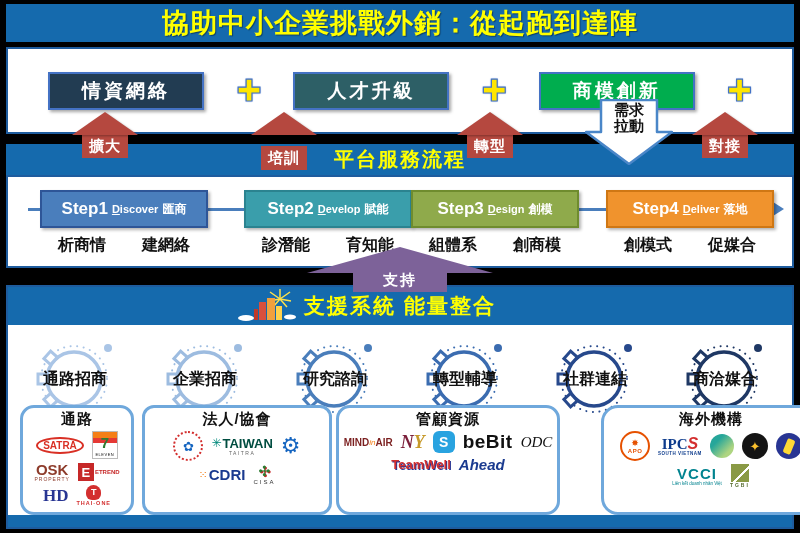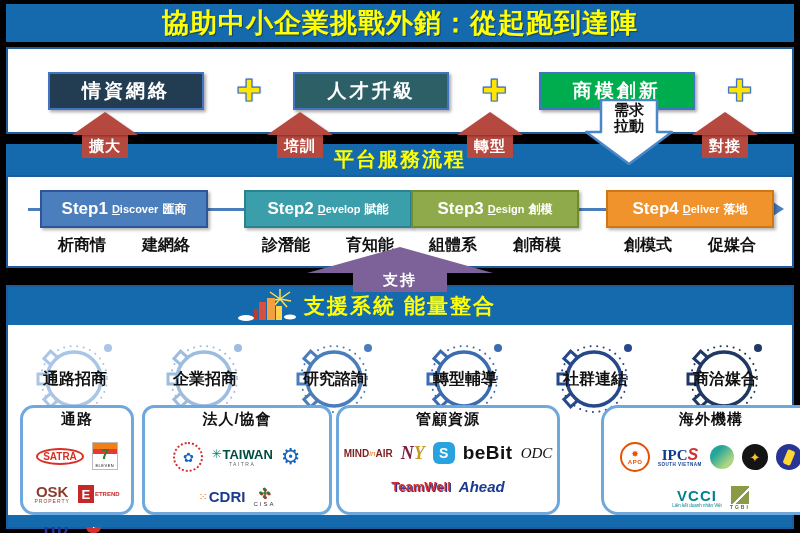--- a/index.html
+++ b/index.html
@@ -90,21 +90,21 @@
 
   
   .gbox{position:absolute;top:118px;height:110px;background:#fff;border:3px solid #6fa8dc;
     border-radius:14px;box-sizing:border-box;padding:2px 3px;text-align:center;}
   .gbox .gtitle{font-size:15px;font-weight:800;color:#111;letter-spacing:1px;}
   .gb1{left:12px;width:114px;} .gb2{left:134px;width:190px;border-radius:12px;}
   .gb3{left:328px;width:224px;} .gb4{left:593px;width:220px;border-radius:17px;}
   .logos{display:flex;flex-wrap:wrap;align-items:center;justify-content:center;gap:3px 8px;margin-top:2px;}
 
   
-  .lg{display:inline-flex;align-items:center;justify-content:center;margin-top:11px;}
+  .lg{display:inline-flex;align-items:center;justify-content:center;}
   .col{flex-direction:column;line-height:1;}
   .satra{border:2px solid #d93025;border-radius:50%;padding:1px 5px;color:#d93025;font-weight:800;font-size:10px;}
   .seven{position:relative;width:24px;height:26px;background:#fff;border:1px solid #bbb;}
   .seven .st1{position:absolute;top:0;left:0;right:0;height:6px;background:#f57f17;}
   .seven .st2{position:absolute;top:6px;left:0;right:0;height:5px;background:#e53935;}
   .seven .sv{position:absolute;top:2px;left:0;width:100%;text-align:center;font-size:15px;font-weight:900;color:#2e7d32;z-index:2;}
   .seven .se{position:absolute;bottom:1px;left:0;width:100%;text-align:center;font-size:4px;color:#111;letter-spacing:.5px;}
   .osk .a{font-size:15px;font-weight:900;color:#8d3b2a;}
   .osk .b{font-size:5px;color:#8d3b2a;letter-spacing:1px;}
   .thai .fl2{width:15px;height:15px;border-radius:50% 50% 40% 40%;background:#d32f2f;color:#fff;
@@ -166,21 +166,21 @@
     <div class="pillar p2">人才升級</div>
     <div class="plus">✚</div>
     <div class="pillar p3">商模創新</div>
     <div class="plus">✚</div>
   </div>
 
   <div class="uparrow" style="left:71px;">
     <div class="tri"></div>
     <div class="lab">擴大</div>
   </div>
-  <div class="uparrow" style="left:266px;">
+  <div class="uparrow" style="left:250px;gap:12px;">
     <div class="tri"></div>
     <div class="lab">培訓</div>
   </div>
   <div class="uparrow" style="left:456px;">
     <div class="tri"></div>
     <div class="lab">轉型</div>
   </div>
   <div class="uparrow" style="left:691px;">
     <div class="tri"></div>
     <div class="lab">對接</div>

